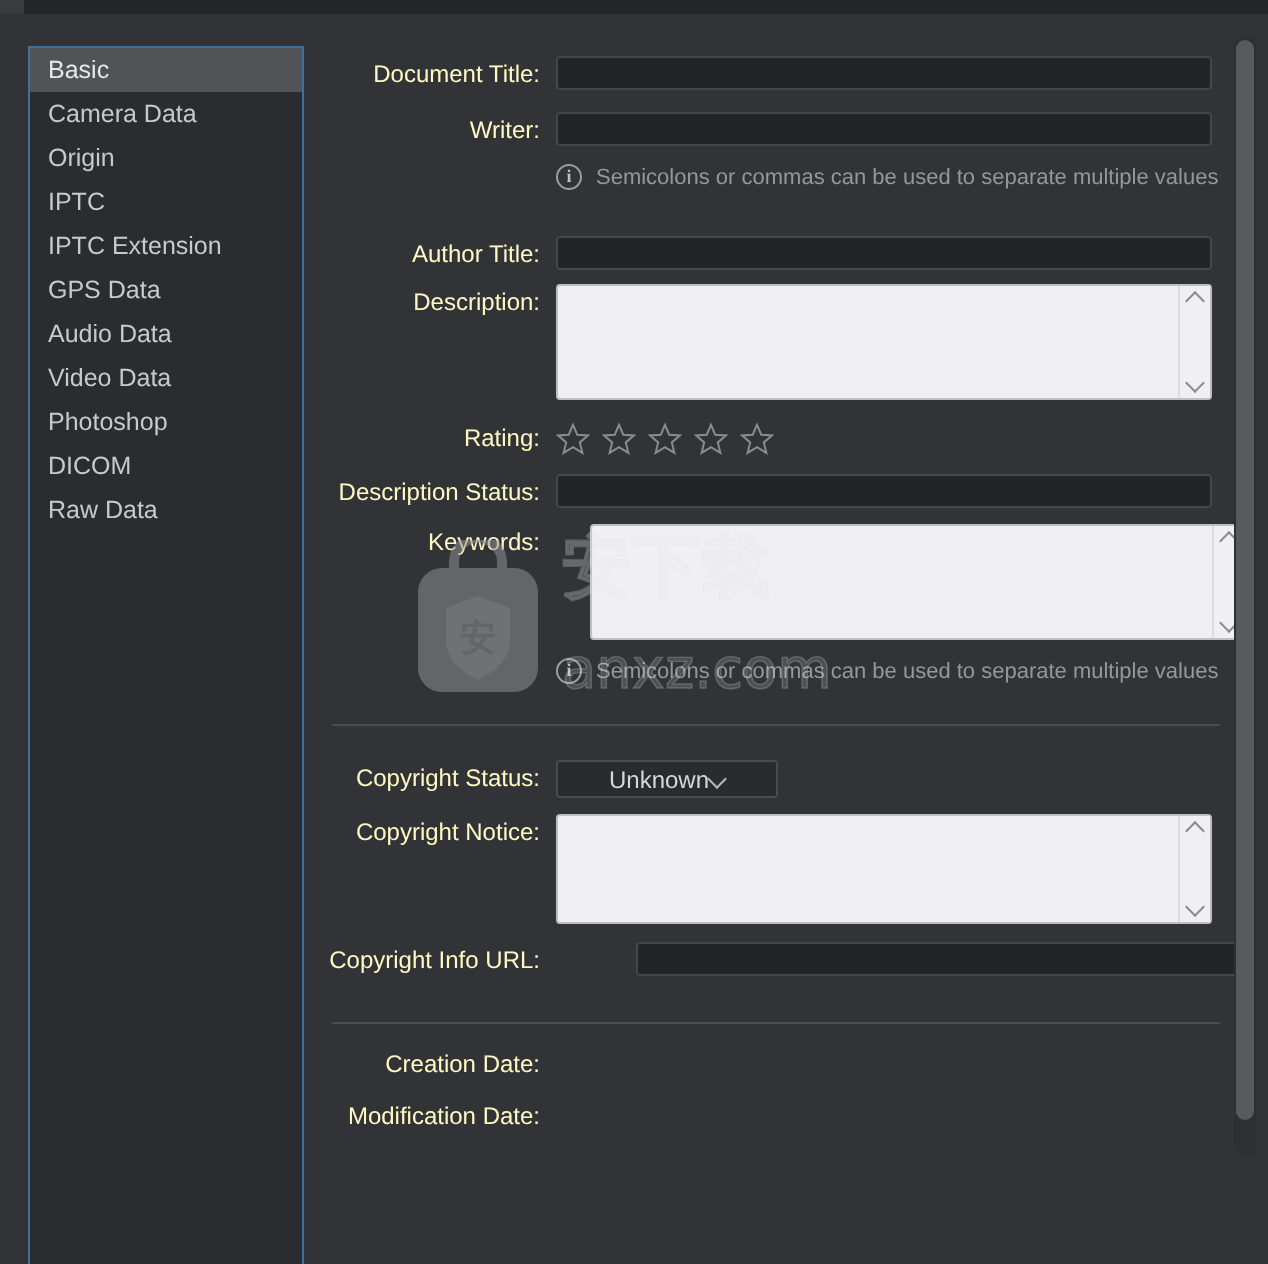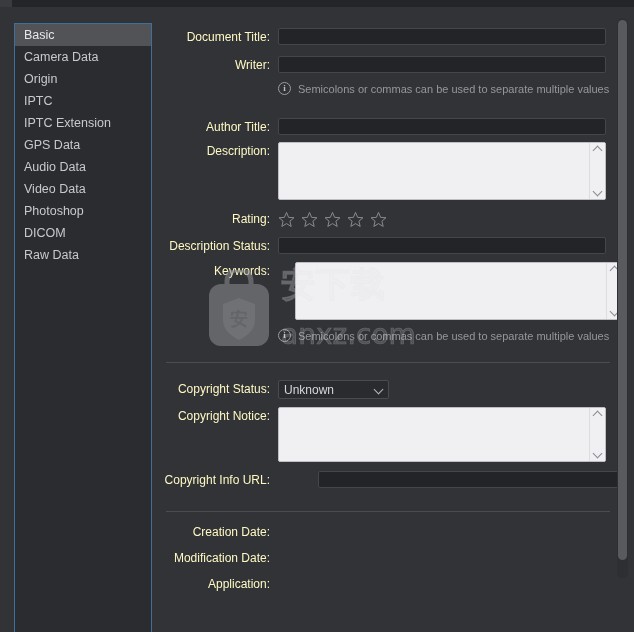--- a/index.html
+++ b/index.html
@@ -146,21 +146,21 @@
   .select {
     width: 111px; height: 19px;
     background: #2a2b2e;
     border: 1px solid #4a4b4f;
     border-radius: 2px;
     display: flex;
     align-items: center;
     padding: 0 5px;
     font-size: 12px;
     color: #d6d7d9;
-    justify-content: space-between;
+    justify-content: center;
   }
   .caret {
     width: 8px; height: 8px;
     position: relative;
     flex: 0 0 8px;
   }
   .caret::before {
     content: "";
     position: absolute;
     left: 0px; top: 0px;
@@ -406,26 +406,20 @@
       </div>
     </div>
 
     <div class="row" style="top:535px;">
       <div class="lbl">Modification Date:</div>
       <div class="field-wrap">
         <span style="font-size:12px;color:#c2c3c6;"></span>
       </div>
     </div>
 
-    <div class="row" style="top:561px;">
-      <div class="lbl">Application:</div>
-      <div class="field-wrap">
-        <span style="font-size:12px;color:#c2c3c6;"></span>
-      </div>
-    </div>
 
   </div>
 
   <div class="vscroll">
     <div class="thumb"></div>
   </div>
 
   <div class="watermark">
     <svg class="wm-badge" viewBox="0 0 72 82">
       <path d="M24 14 v-3 a12 12 0 0 1 24 0 v3" fill="none" stroke="#8e8f93" stroke-width="5"></path>

